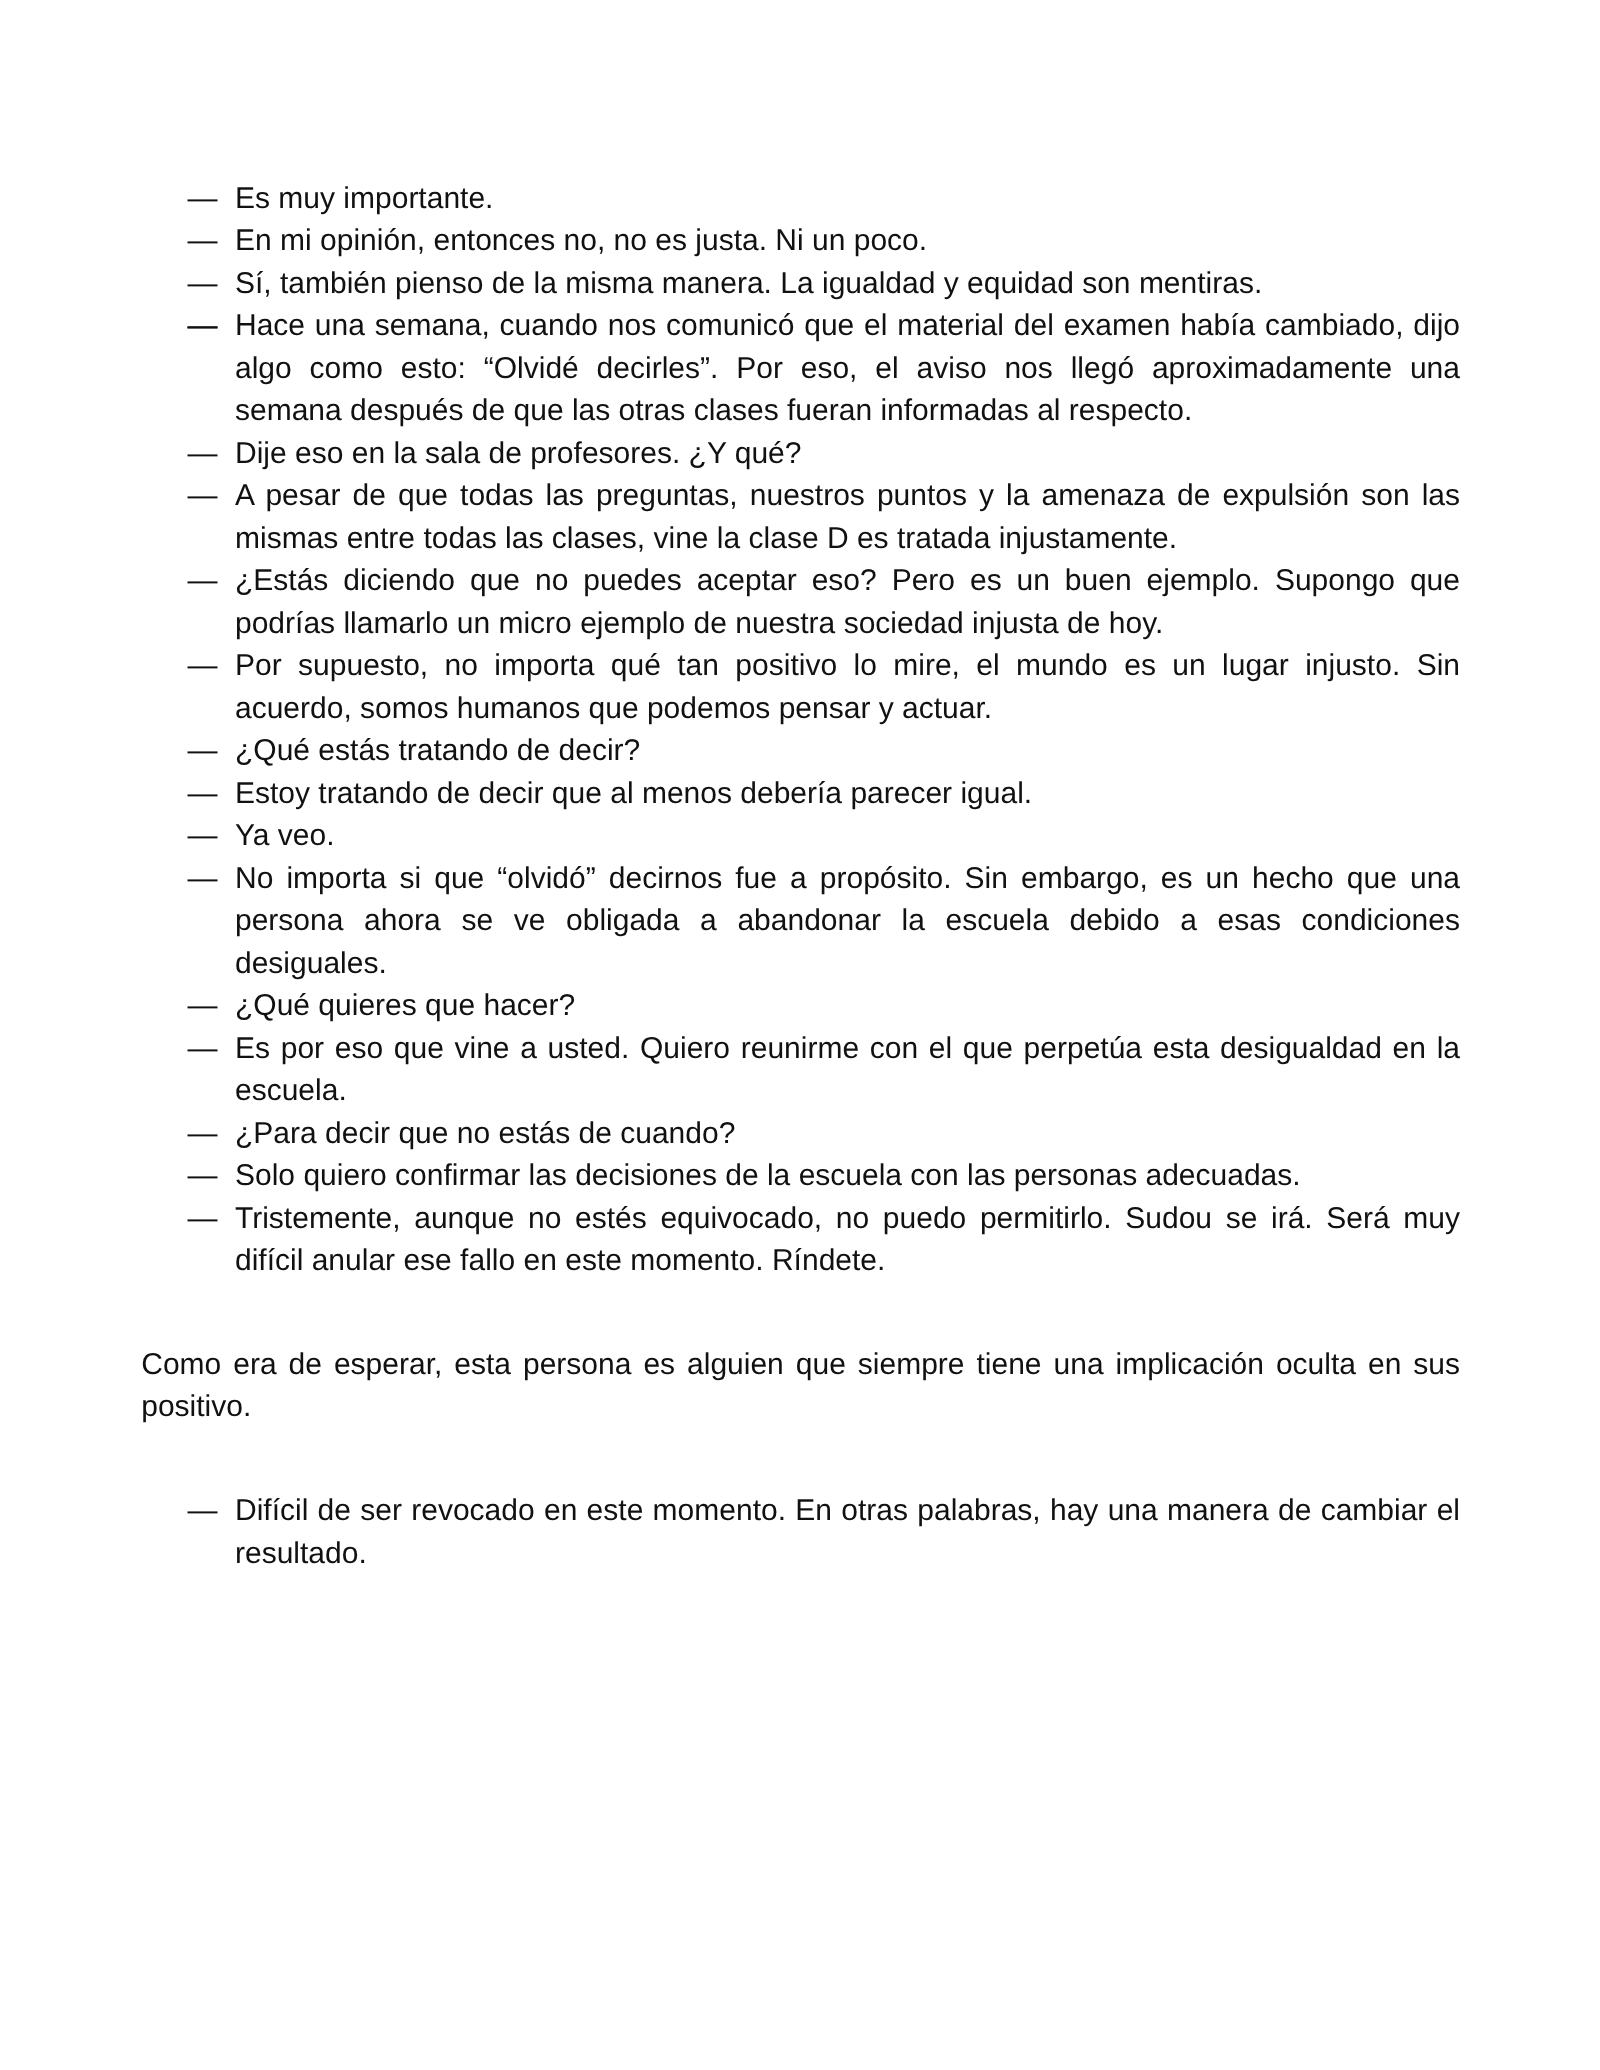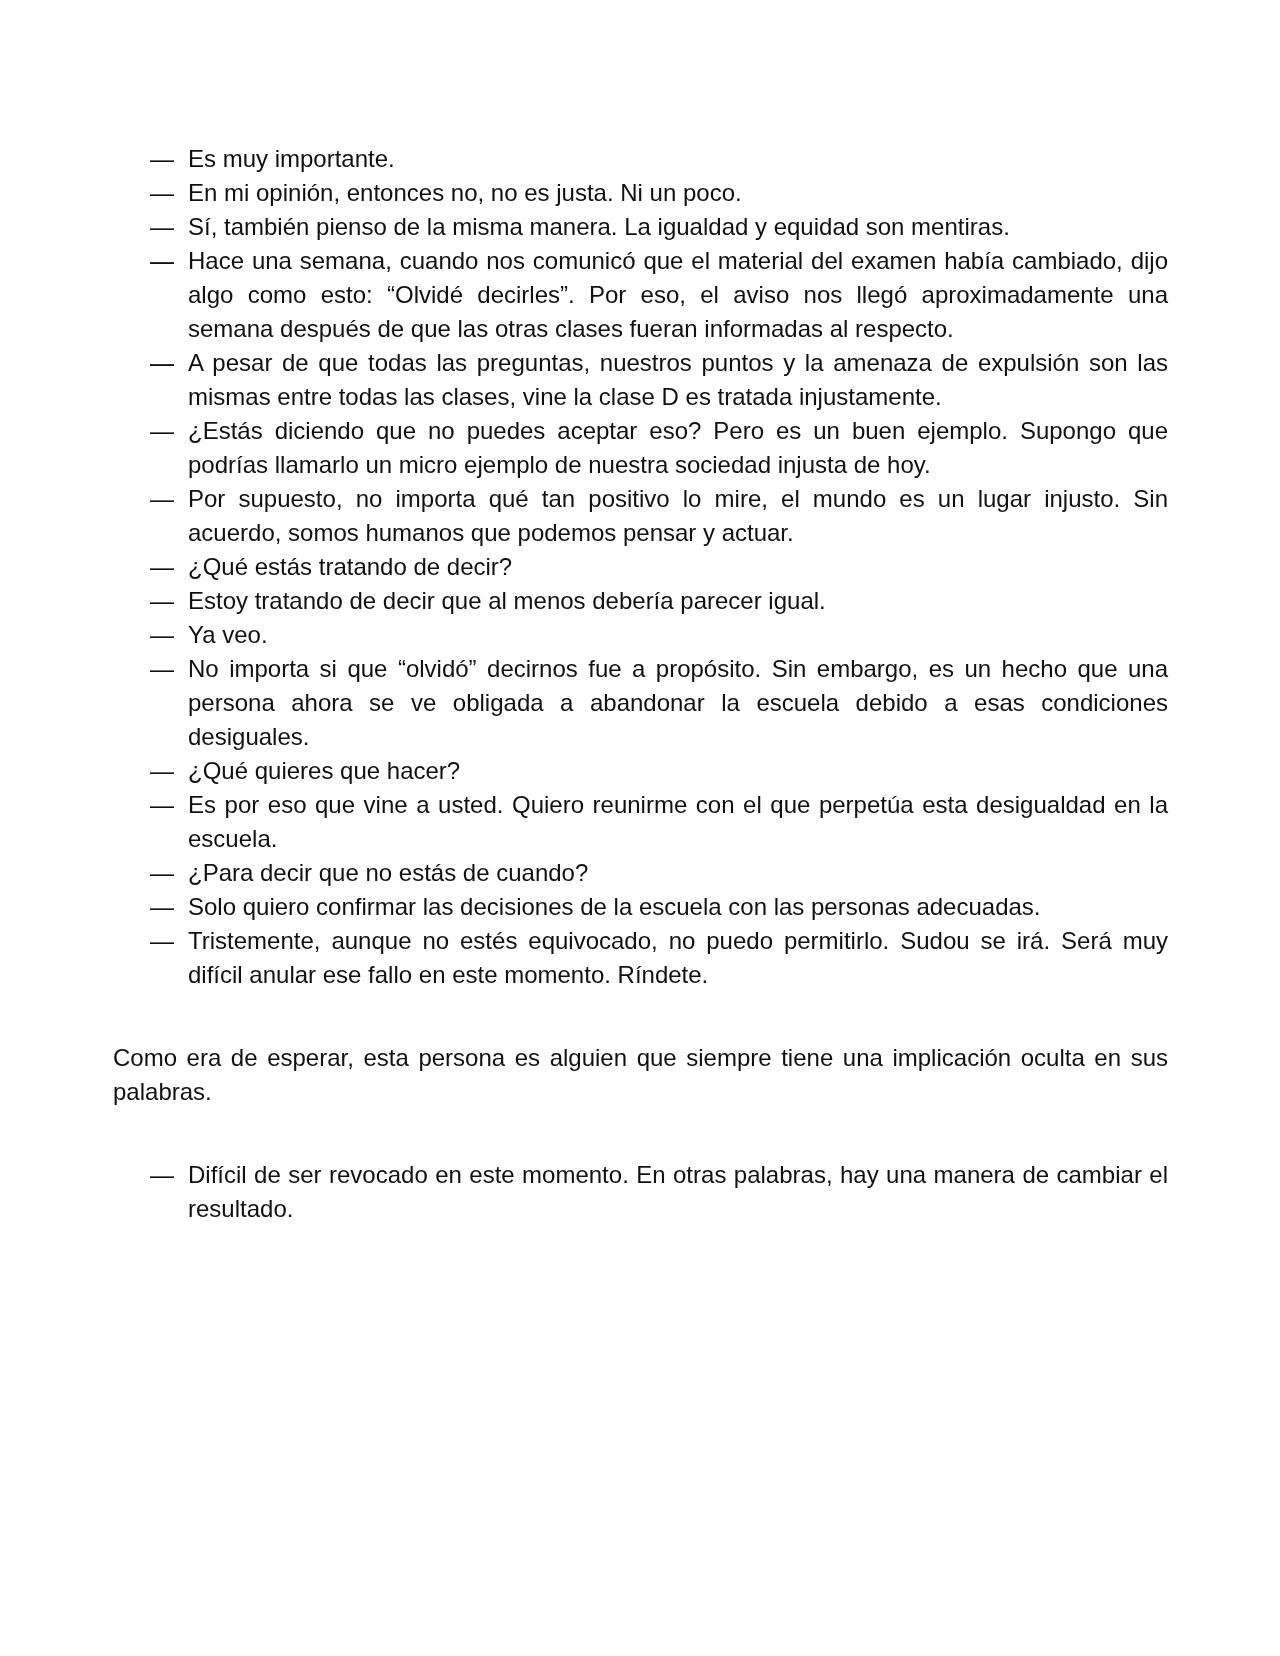--- a/index.html
+++ b/index.html
@@ -41,34 +41,34 @@
 <body>
 
 <div class="page">
 
   <ul class="dialog-list">
     <li class="dialog-line"><span class="dialog-dash">—</span><span>Es muy importante.</span></li>
     <li class="dialog-line"><span class="dialog-dash">—</span><span>En mi opinión, entonces no, no es justa. Ni un poco.</span></li>
     <li class="dialog-line"><span class="dialog-dash">—</span><span>Sí, también pienso de la misma manera. La igualdad y equidad son mentiras.</span></li>
     <li class="dialog-line"><span class="dialog-dash">—</span></li>
     <li class="dialog-line"><span class="dialog-dash">—</span><span>Hace una semana, cuando nos comunicó que el material del examen había cambiado, dijo algo como esto: “Olvidé decirles”. Por eso, el aviso nos llegó aproximadamente una semana después de que las otras clases fueran informadas al respecto.</span></li>
-    <li class="dialog-line"><span class="dialog-dash">—</span></li>
+    <li class="dialog-line"><span class="dialog-dash">—</span><span>Dije eso en la sala de profesores. ¿Y qué?</span></li>
     <li class="dialog-line"><span class="dialog-dash">—</span><span>A pesar de que todas las preguntas, nuestros puntos y la amenaza de expulsión son las mismas entre todas las clases, vine la clase D es tratada injustamente.</span></li>
     <li class="dialog-line"><span class="dialog-dash">—</span><span>¿Estás diciendo que no puedes aceptar eso? Pero es un buen ejemplo. Supongo que podrías llamarlo un micro ejemplo de nuestra sociedad injusta de hoy.</span></li>
     <li class="dialog-line"><span class="dialog-dash">—</span><span>Por supuesto, no importa qué tan positivo lo mire, el mundo es un lugar injusto. Sin acuerdo, somos humanos que podemos pensar y actuar.</span></li>
     <li class="dialog-line"><span class="dialog-dash">—</span><span>¿Qué estás tratando de decir?</span></li>
     <li class="dialog-line"><span class="dialog-dash">—</span><span>Estoy tratando de decir que al menos debería parecer igual.</span></li>
     <li class="dialog-line"><span class="dialog-dash">—</span><span>Ya veo.</span></li>
     <li class="dialog-line"><span class="dialog-dash">—</span><span>No importa si que “olvidó” decirnos fue a propósito. Sin embargo, es un hecho que una persona ahora se ve obligada a abandonar la escuela debido a esas condiciones desiguales.</span></li>
     <li class="dialog-line"><span class="dialog-dash">—</span><span>¿Qué quieres que hacer?</span></li>
     <li class="dialog-line"><span class="dialog-dash">—</span><span>Es por eso que vine a usted. Quiero reunirme con el que perpetúa esta desigualdad en la escuela.</span></li>
     <li class="dialog-line"><span class="dialog-dash">—</span><span>¿Para decir que no estás de cuando?</span></li>
     <li class="dialog-line"><span class="dialog-dash">—</span><span>Solo quiero confirmar las decisiones de la escuela con las personas adecuadas.</span></li>
     <li class="dialog-line"><span class="dialog-dash">—</span><span>Tristemente, aunque no estés equivocado, no puedo permitirlo. Sudou se irá. Será muy difícil anular ese fallo en este momento. Ríndete.</span></li>
   </ul>
 
-  <p class="narration second">Como era de esperar, esta persona es alguien que siempre tiene una implicación oculta en sus palabras.</p>
+  <p class="narration second">Como era de esperar, esta persona es alguien que siempre tiene una implicación oculta en sus positivo.</p>
 
   <ul class="dialog-list final">
     <li class="dialog-line"><span class="dialog-dash">—</span><span>Difícil de ser revocado en este momento. En otras palabras, hay una manera de cambiar el resultado.</span></li>
   </ul>
 
 </div>
 
 </body></html>

